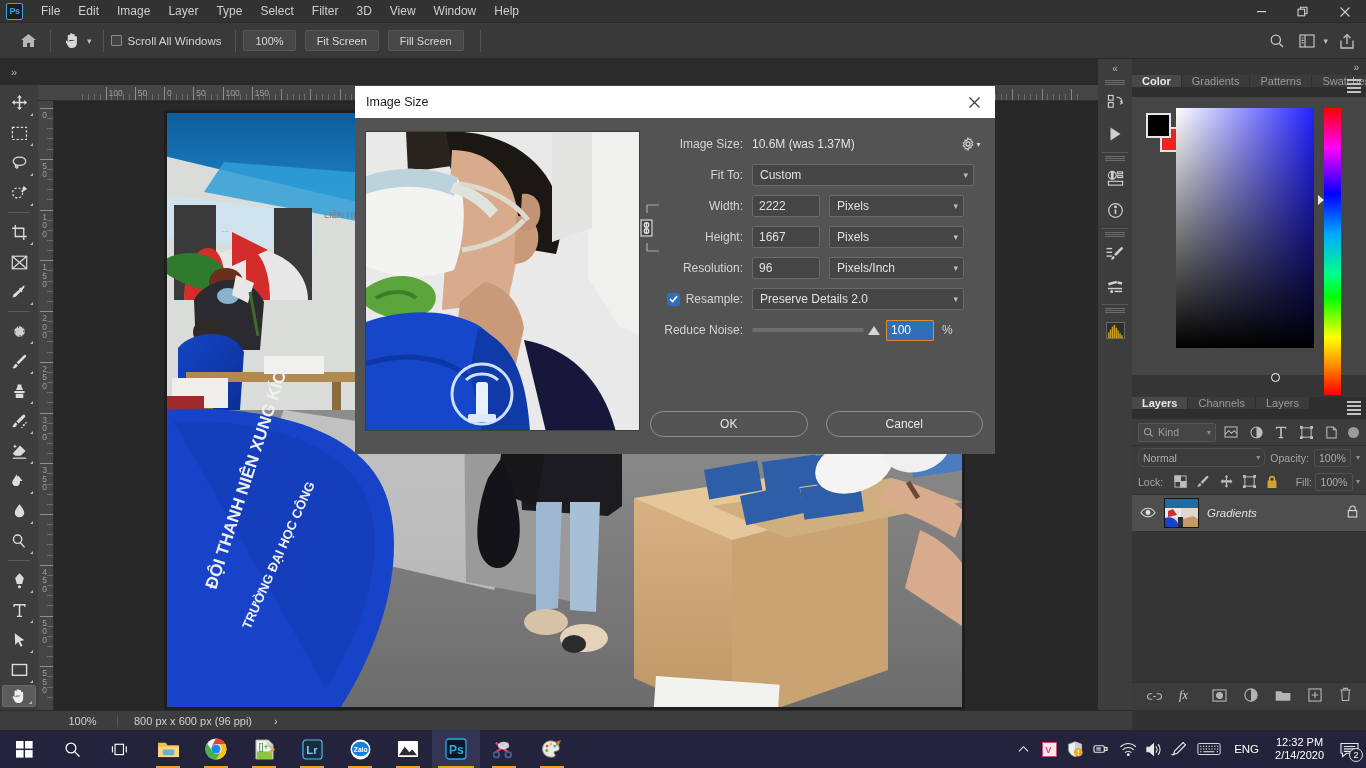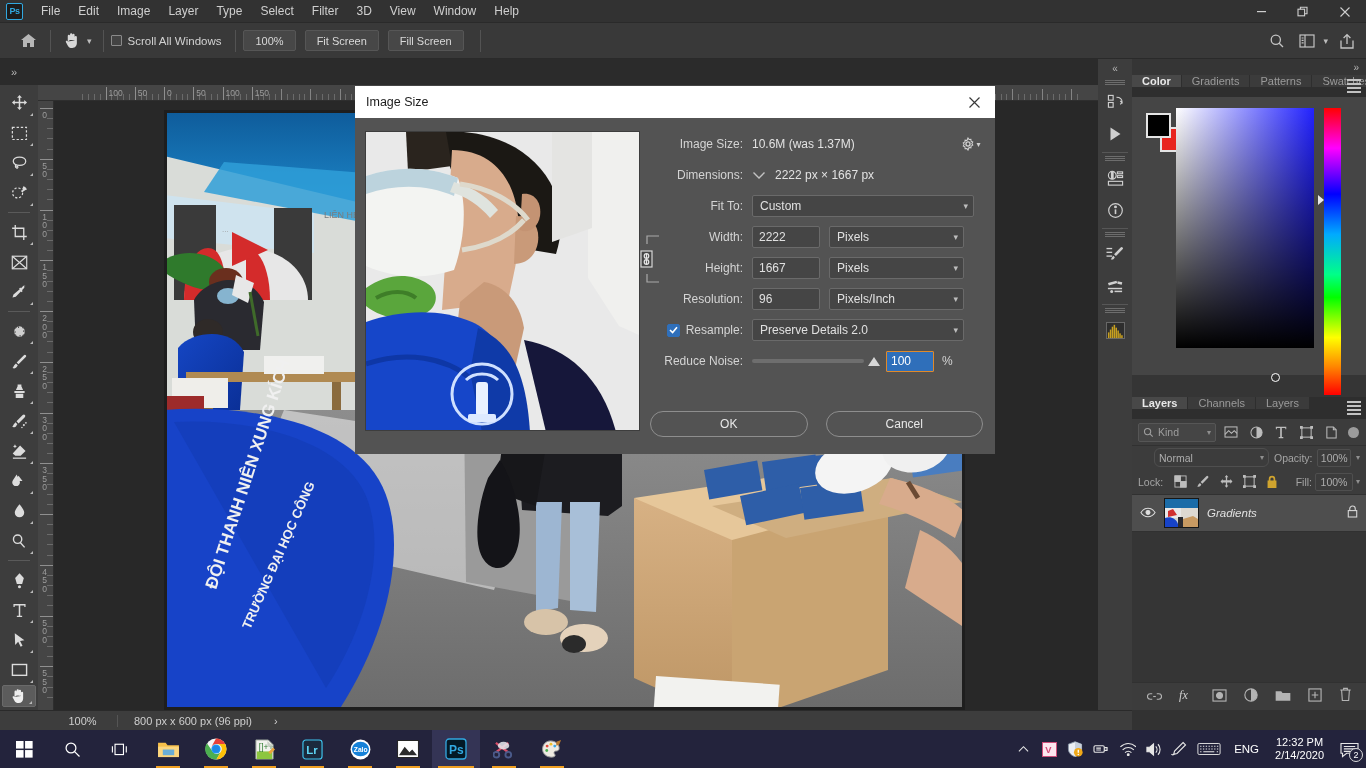--- a/index.html
+++ b/index.html
@@ -160,21 +160,21 @@
   .lp-filter{ height:26px;display:flex;align-items:center;padding:0 6px;gap:5px;background:#3c3c3c;}
   .lp-kind{
     width:78px;height:19px;background:#454545;border:1px solid #565656;border-radius:2px;
     display:flex;align-items:center;gap:4px;padding:0 4px;color:#9d9d9d;font-size:10.5px;
   }
   .lp-fic{ width:20px;height:19px;display:flex;align-items:center;justify-content:center; }
   .lp-toggle{ width:11px;height:11px;border-radius:50%;background:#9b9b9b;margin-left:2px;}
   .lp-blend{ height:24px;display:flex;align-items:center;padding:0 6px;gap:5px;border-top:1px solid #313131;}
   .lp-combo{
     width:130px;height:19px;background:#3c3c3c;border:1px solid #4f4f4f;border-radius:6px;
-    display:flex;align-items:center;justify-content:space-between;padding:0 4px;color:#adadad;font-size:10.5px;margin-left:16px;
+    display:flex;align-items:center;justify-content:space-between;padding:0 4px;color:#adadad;font-size:10.5px;
   }
   .lp-lbl{ color:#a5a5a5;font-size:10.5px; }
   .lp-num{
     width:38px;height:18px;background:#3c3c3c;border:1px solid #4f4f4f;border-radius:2px;
     color:#adadad;font-size:10.5px;display:flex;align-items:center;justify-content:center;
   }
   .lp-lock{ height:25px;display:flex;align-items:center;padding:0 6px;gap:3px;}
   .lp-row{
     height:38px;display:flex;align-items:center;background:#4e4e4e;
     border-top:1px solid #313131;border-bottom:1px solid #313131;padding:0 8px;gap:8px;
@@ -1212,29 +1212,20 @@
           <span class="fvalue">10.6M (was 1.37M)</span>
           <span class="gear">
             <svg width="14" height="14" viewBox="0 0 15 15" fill="#d4d4d4">
               <path d="M7.5 4.6a2.9 2.9 0 100 5.8 2.9 2.9 0 000-5.8zm0 4.4a1.5 1.5 0 110-3 1.5 1.5 0 010 3z"></path>
               <path d="M7.5 1l1.1 1.7 2-.3.2 2 1.8.9-1 1.7 1 1.7-1.8.9-.2 2-2-.3L7.5 14l-1.1-1.7-2 .3-.2-2-1.8-.9 1-1.7-1-1.7 1.8-.9.2-2 2 .3z" fill="none" stroke="#d4d4d4" stroke-width="1.1"></path>
             </svg>
             <span style="color:#cfcfcf;font-size:8px;margin-left:1px;">▾</span>
           </span>
         </div>
 
-        <div class="frow">
-          <span class="flabel">Dimensions:</span>
-          <span style="margin-right:9px;">
-            <svg width="14" height="9" viewBox="0 0 14 9" fill="none" stroke="#c2c2c2" stroke-width="1.4">
-                <path d="M1.5 1.5L7 7l5.5-5.5"></path>
-              </svg>
-          </span>
-          <span class="fvalue">2222 px  ×  1667 px</span>
-        </div>
 
         <div class="frow">
           <span class="flabel">Fit To:</span>
           <span class="sel" style="width:222px;">
             <span>Custom</span>
             <span class="cv">▾</span>
           </span>
         </div>
 
         <div style="position:relative;">

